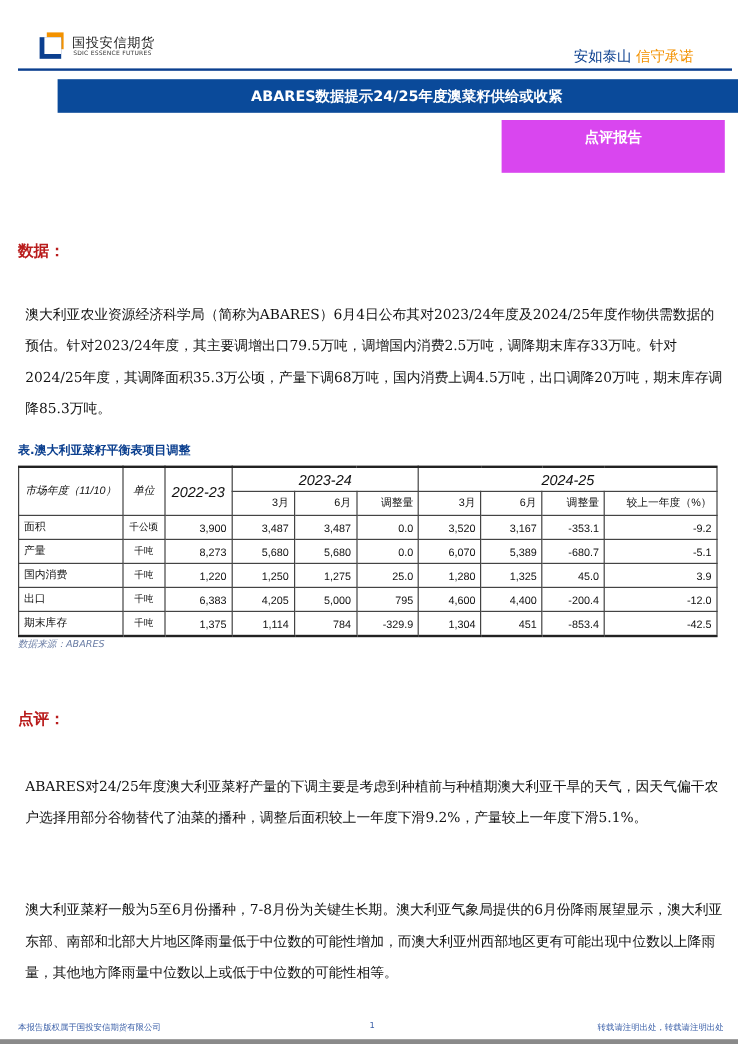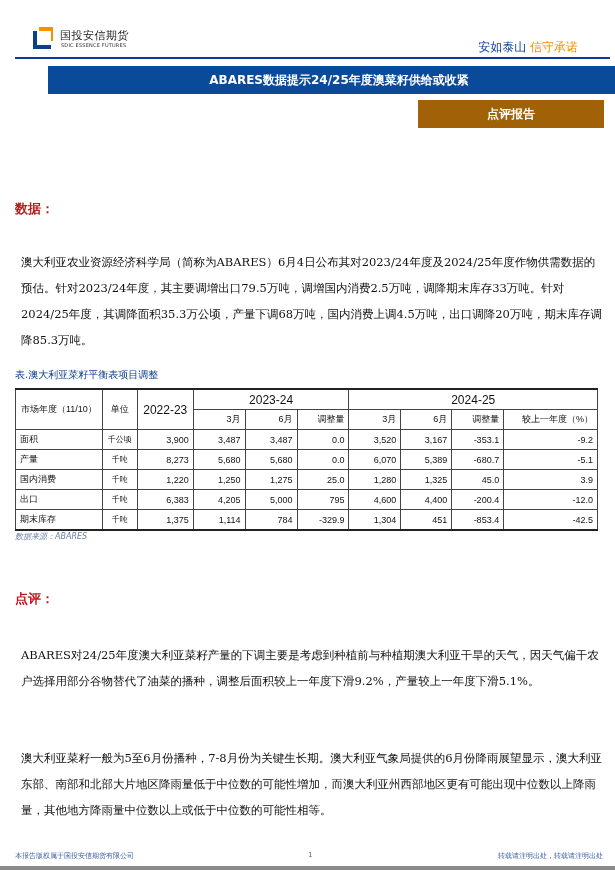--- a/index.html
+++ b/index.html
@@ -12,29 +12,29 @@
   .logo .sq-orange { position:absolute; left:6px; top:0px; width:14px; height:14px; background:#f39200; }
   .logo .sq-inner { position:absolute; left:8px; top:6px; width:10px; height:10px; background:#fff; }
   .brand-cn { left:60px; top:28px; font-size:11px; color:#222; letter-spacing:0.5px;font-family:Liberation Serif, serif; }
   .brand-en { left:61px; top:42px; font-size:5px; color:#333; letter-spacing:0.2px; }
   .slogan { right:37px; top:39px; font-size:12px; font-weight:normal; }
   .slogan .a { color:#0b3f8f; }
   .slogan .b { color:#f39200; }
   .hr-top { left:15px; top:57px; width:595px; height:2px; background:#0b3f8f; }
   .title-bar { left:20px; top:66px; width:582px; height:28px; background:#0a4a9a;
                color:#fff; font-size:12px; font-weight:bold; text-align:center; line-height:28px;margin-left:28px; }
-  .report-type { left:418px; top:100px; width:186px; height:28px; background:#a16207;
+  .report-type { left:418px; top:100px; width:186px; height:44px; background:#d946ef;
                  color:#fff; font-size:12px; font-weight:bold; text-align:center; line-height:28px; }
   .section-h { font-size:13px; font-weight:bold; color:#b91c1c; }
   .para { left:4px; width:585px; font-size:11.5px; line-height:26px; color:#111; font-family:"DejaVu Serif","Liberation Serif",serif;margin-left:17px; }
-  .tbl-cap { left:15px; top:368px; font-size:10px; font-weight:normal; color:#0b3f8f; }
+  .tbl-cap { left:15px; top:368px; font-size:10px; font-weight:bold; color:#0b3f8f; }
   table.bal { position:absolute; left:15px; top:388px; width:583px; border-collapse:collapse;
               font-family:"Liberation Sans","DejaVu Sans",sans-serif; font-size:9px; color:#111; }
   table.bal th, table.bal td { border:1px solid #444; padding:1px 4px; height:17px; }
-  table.bal thead tr:first-child { border-top:2px solid #222; }
+  table.bal thead tr:first-child { border-top:2px solid #222;font-style:italic; }
   table.bal tbody tr:last-child td { border-bottom:2px solid #222; }
   table.bal th { font-weight:normal; }
   table.bal td.num { text-align:right; }
   table.bal td.unit { text-align:center; font-size:8px; }
   table.bal td.item { text-align:left; }
   .big-h { font-size:12px; }
   .source { left:15px; top:531px; font-size:8px; font-style:italic; color:#6c7fa6; }
   .footer-l { left:15px; top:851px; font-size:7px; color:#3a5fa8; }
   .footer-c { left:308px; top:851px; font-size:7px; color:#3a5fa8; }
   .footer-r { right:12px; top:851px; font-size:7px; color:#3a5fa8; }

